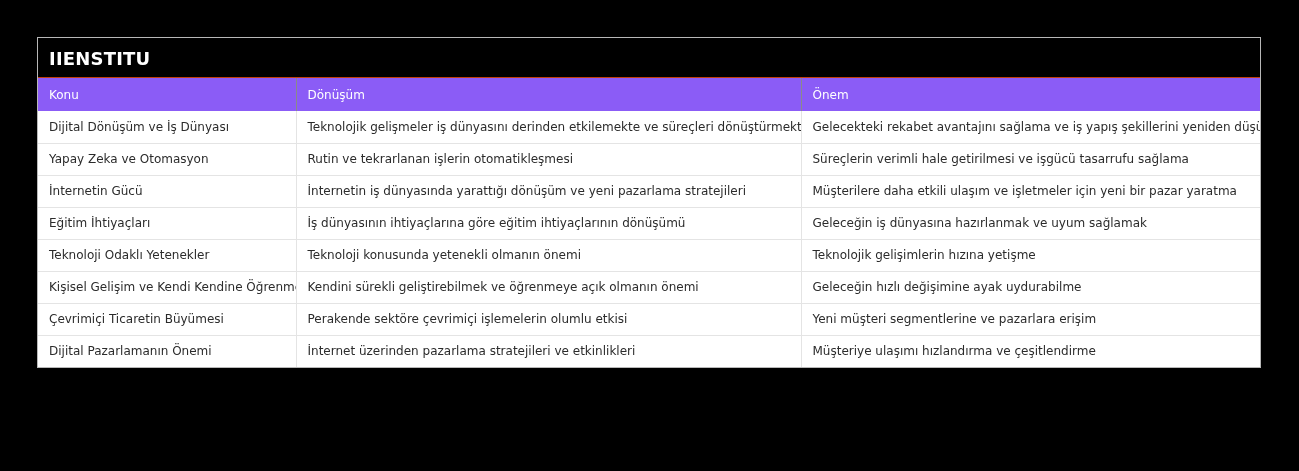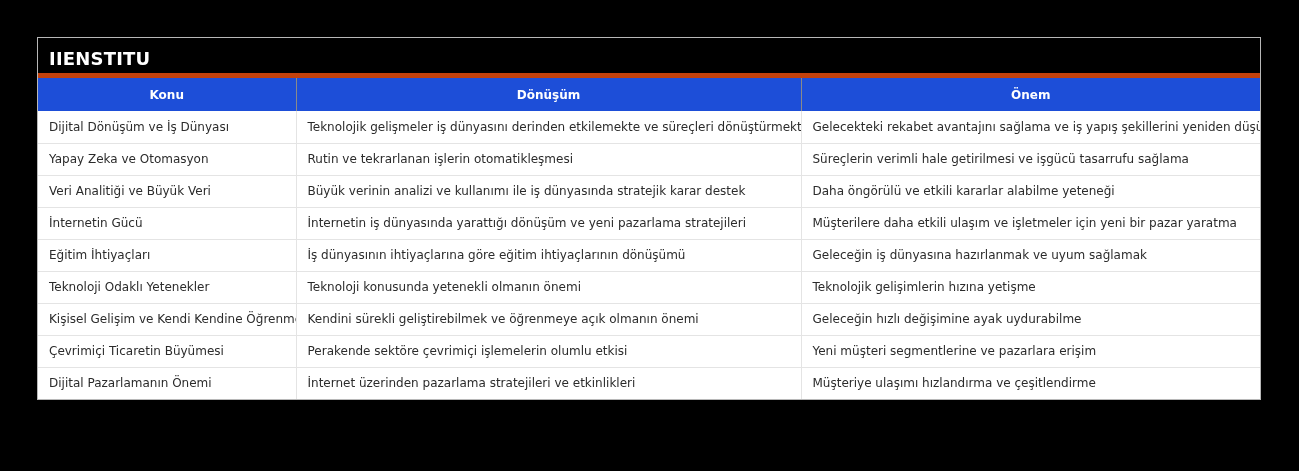--- a/index.html
+++ b/index.html
@@ -22,37 +22,37 @@
     }
     .title-bar {
       background: #000000;
       color: #ffffff;
       height: 40px;
       line-height: 42px;
       padding-left: 11px;
       font-weight: bold;
       font-size: 18px;
       letter-spacing: 0.2px;
-      border-bottom: 5px solid #c2410c;
+      border-bottom: 1px solid #c2410c;
       box-sizing: border-box;
     }
     table {
       border-collapse: collapse;
       width: 100%;
       table-layout: fixed;
     }
     col.c1 { width: 258px; }
     col.c2 { width: 505px; }
     col.c3 { width: auto; }
     thead th {
-      background: #1d4ed8;
+      background: #8b5cf6;
       color: #ffffff;
-      font-weight: bold;
+      font-weight: normal;
       font-size: 12px;
-      text-align: center;
+      text-align: left;
       height: 33px;
       padding: 0 11px;
       border-left: 1px solid #8a8a8a;
       box-sizing: border-box;
     }
     thead th:first-child { border-left: none; }
     tbody td {
       font-size: 12px;
       color: #2b2b2b;
       height: 32px;
@@ -90,25 +90,20 @@
         <td>Dijital Dönüşüm ve İş Dünyası</td>
         <td>Teknolojik gelişmeler iş dünyasını derinden etkilemekte ve süreçleri dönüştürmektedir</td>
         <td>Gelecekteki rekabet avantajını sağlama ve iş yapış şekillerini yeniden düşünme</td>
       </tr>
       <tr>
         <td>Yapay Zeka ve Otomasyon</td>
         <td>Rutin ve tekrarlanan işlerin otomatikleşmesi</td>
         <td>Süreçlerin verimli hale getirilmesi ve işgücü tasarrufu sağlama</td>
       </tr>
       <tr>
-        <td>Veri Analitiği ve Büyük Veri</td>
-        <td>Büyük verinin analizi ve kullanımı ile iş dünyasında stratejik karar destek</td>
-        <td>Daha öngörülü ve etkili kararlar alabilme yeteneği</td>
-      </tr>
-      <tr>
         <td>İnternetin Gücü</td>
         <td>İnternetin iş dünyasında yarattığı dönüşüm ve yeni pazarlama stratejileri</td>
         <td>Müşterilere daha etkili ulaşım ve işletmeler için yeni bir pazar yaratma</td>
       </tr>
       <tr>
         <td>Eğitim İhtiyaçları</td>
         <td>İş dünyasının ihtiyaçlarına göre eğitim ihtiyaçlarının dönüşümü</td>
         <td>Geleceğin iş dünyasına hazırlanmak ve uyum sağlamak</td>
       </tr>
       <tr>

